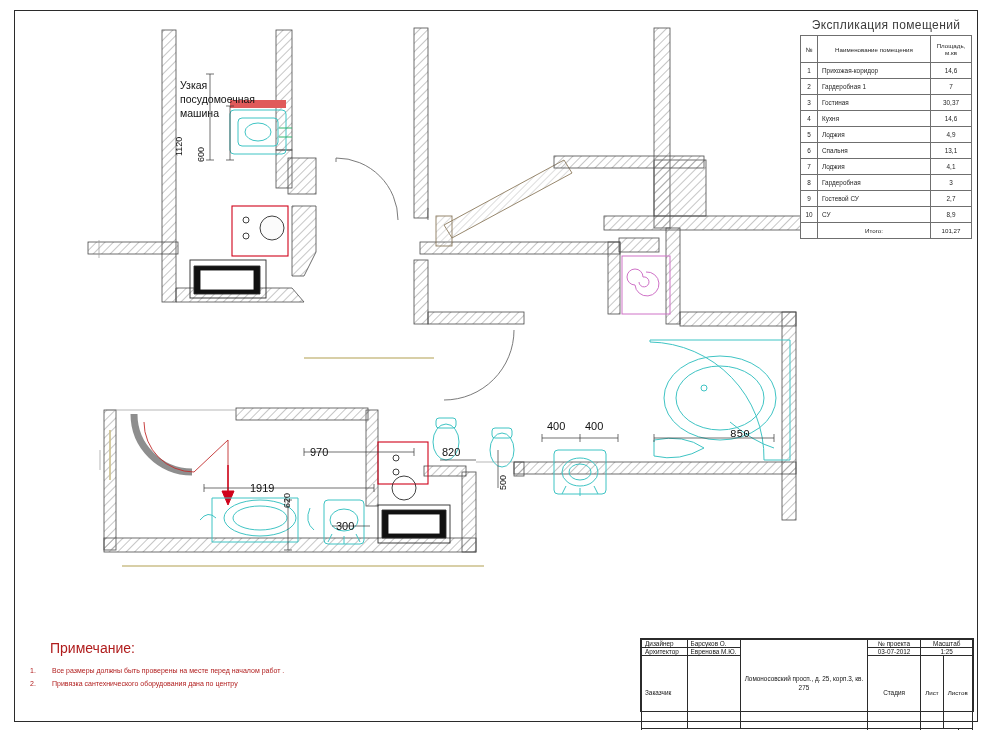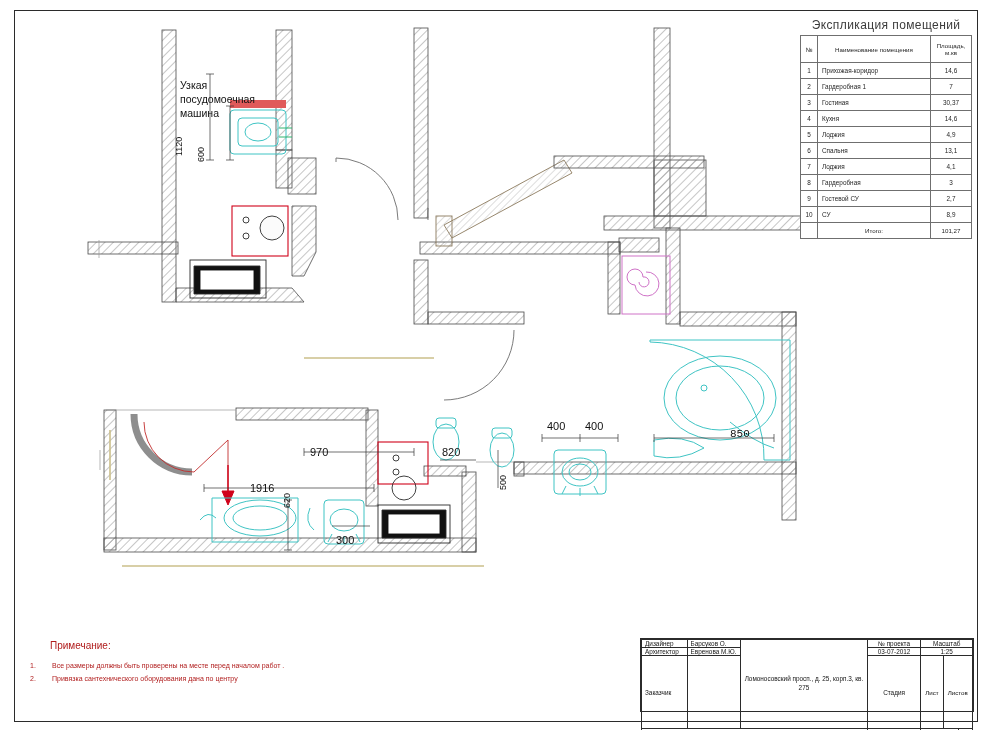--- a/index.html
+++ b/index.html
@@ -25,21 +25,21 @@
   .tb-lbl{width:38px;}
   .tb-val{width:46px;}
   .tb-obj{width:118px;text-align:center;font-size:6.3px;line-height:1.35;}
   .tb-proj{width:46px;text-align:center;}
   .tb-scale{width:44px;text-align:center;}
   .big{font-size:11px;text-align:center;font-weight:bold;letter-spacing:.5px;}
   .mid{font-size:9px;text-align:center;}
 
   
   #notes{position:absolute;left:30px;top:640px;width:520px;color:#b01c1c;}
-  #notes .nt-title{font-size:10px;margin-bottom:8px;padding-left:20px;}
+  #notes .nt-title{font-size:14px;margin-bottom:8px;padding-left:20px;}
   #notes ol{margin:0;padding:0;list-style:none;}
   #notes li{font-size:7px;line-height:1.9;white-space:nowrap;}
   #notes li span.idx{display:inline-block;width:22px;}
 
   
   #plan{position:absolute;left:14px;top:10px;width:790px;height:630px;}
   .lbl{position:absolute;font-size:10.5px;color:#111;line-height:1.35;margin-top:30px;}
   .dim{position:absolute;font-size:11px;color:#111;}
   .dimv{position:absolute;font-size:9px;color:#111;transform:rotate(-90deg);transform-origin:left top;white-space:nowrap;}
   svg{position:absolute;left:0;top:0;}
@@ -233,23 +233,23 @@
 машина</span></div>
 
     <div class="dimv" style="left:160px;top:146px;">1120</div>
     <div class="dimv" style="left:182px;top:152px;">600</div>
     <div class="dim" style="left:296px;top:436px;">970</div>
     <div class="dim" style="left:428px;top:436px;">820</div>
     <div class="dimv" style="left:484px;top:480px;">500</div>
     <div class="dim" style="left:533px;top:410px;">400</div>
     <div class="dim" style="left:571px;top:410px;">400</div>
     <div class="dim" style="left:716px;top:418px;font-family:Liberation Mono, monospace;">850</div>
-    <div class="dim" style="left:236px;top:472px;">1916</div>
+    <div class="dim" style="left:236px;top:472px;">1919</div>
     <div class="dimv" style="left:268px;top:498px;">620</div>
-    <div class="dim" style="left:322px;top:524px;">300</div>
+    <div class="dim" style="left:322px;top:510px;">300</div>
   </div>
 
   <div id="spec">
     <div class="spec-title">Экспликация помещений</div>
     <table>
       <thead>
         <tr>
           <th class="num">№</th>
           <th>Наименование помещения</th>
           <th class="ar">Площадь, м.кв</th>

